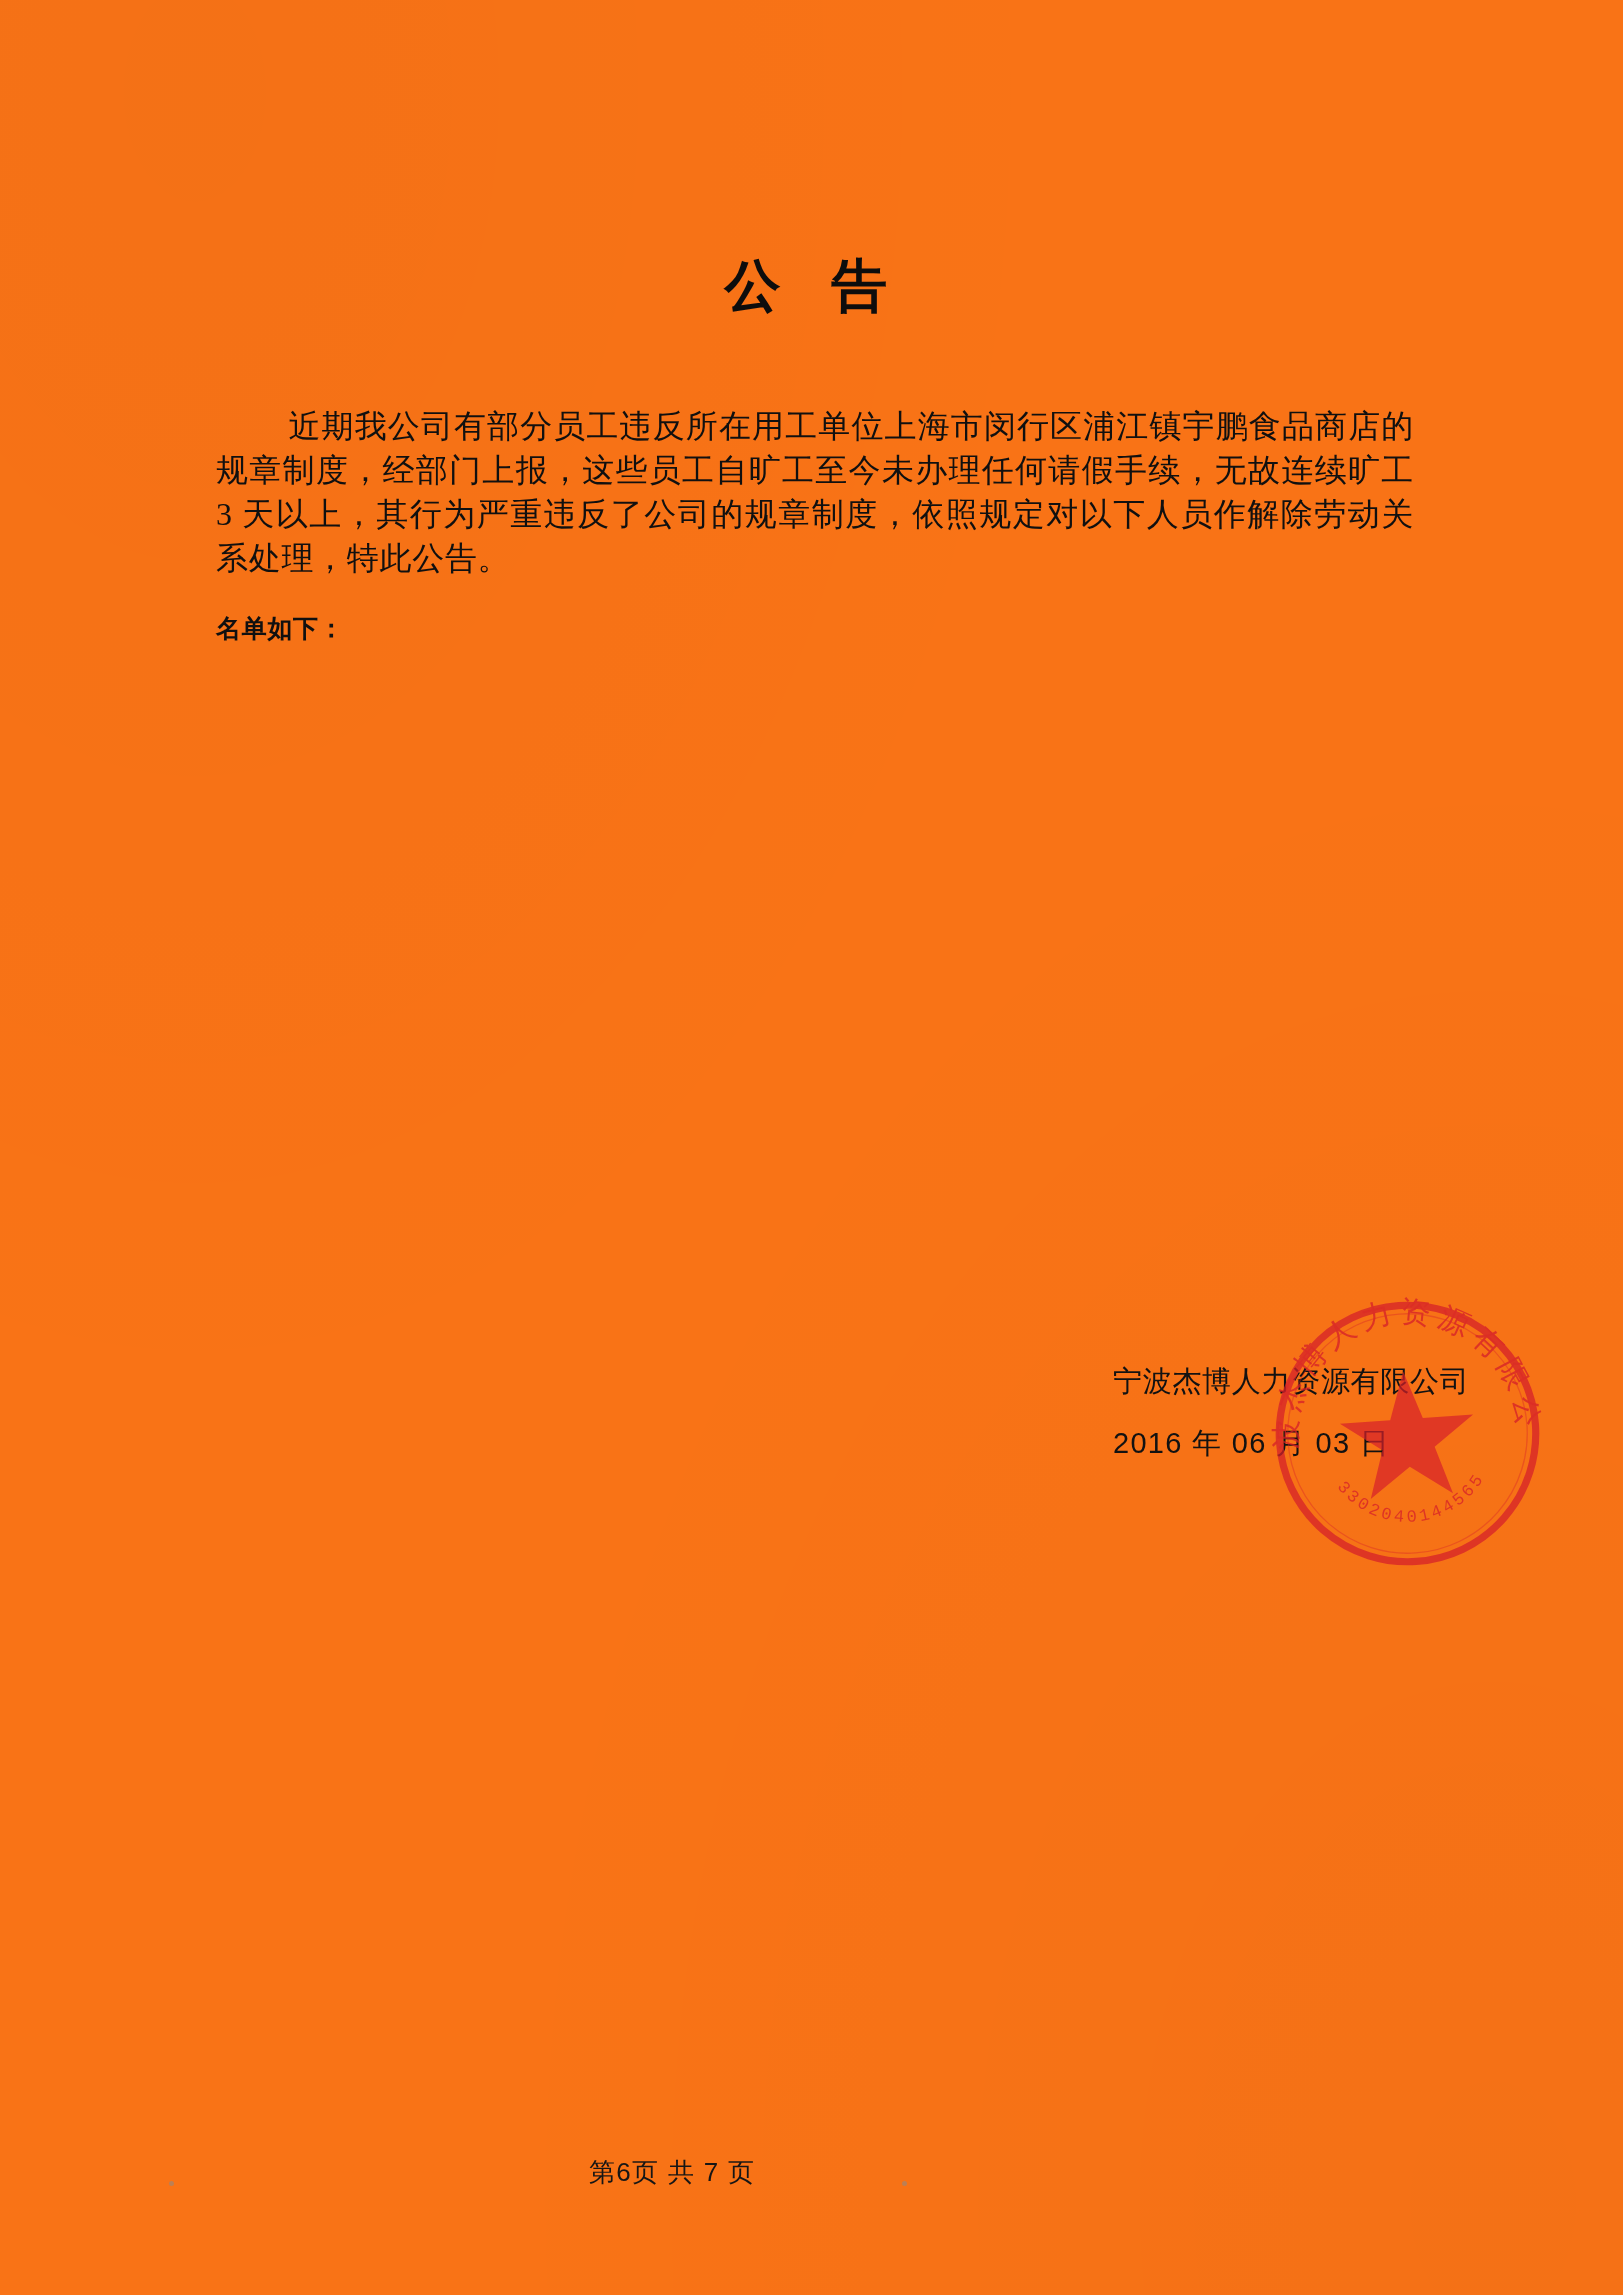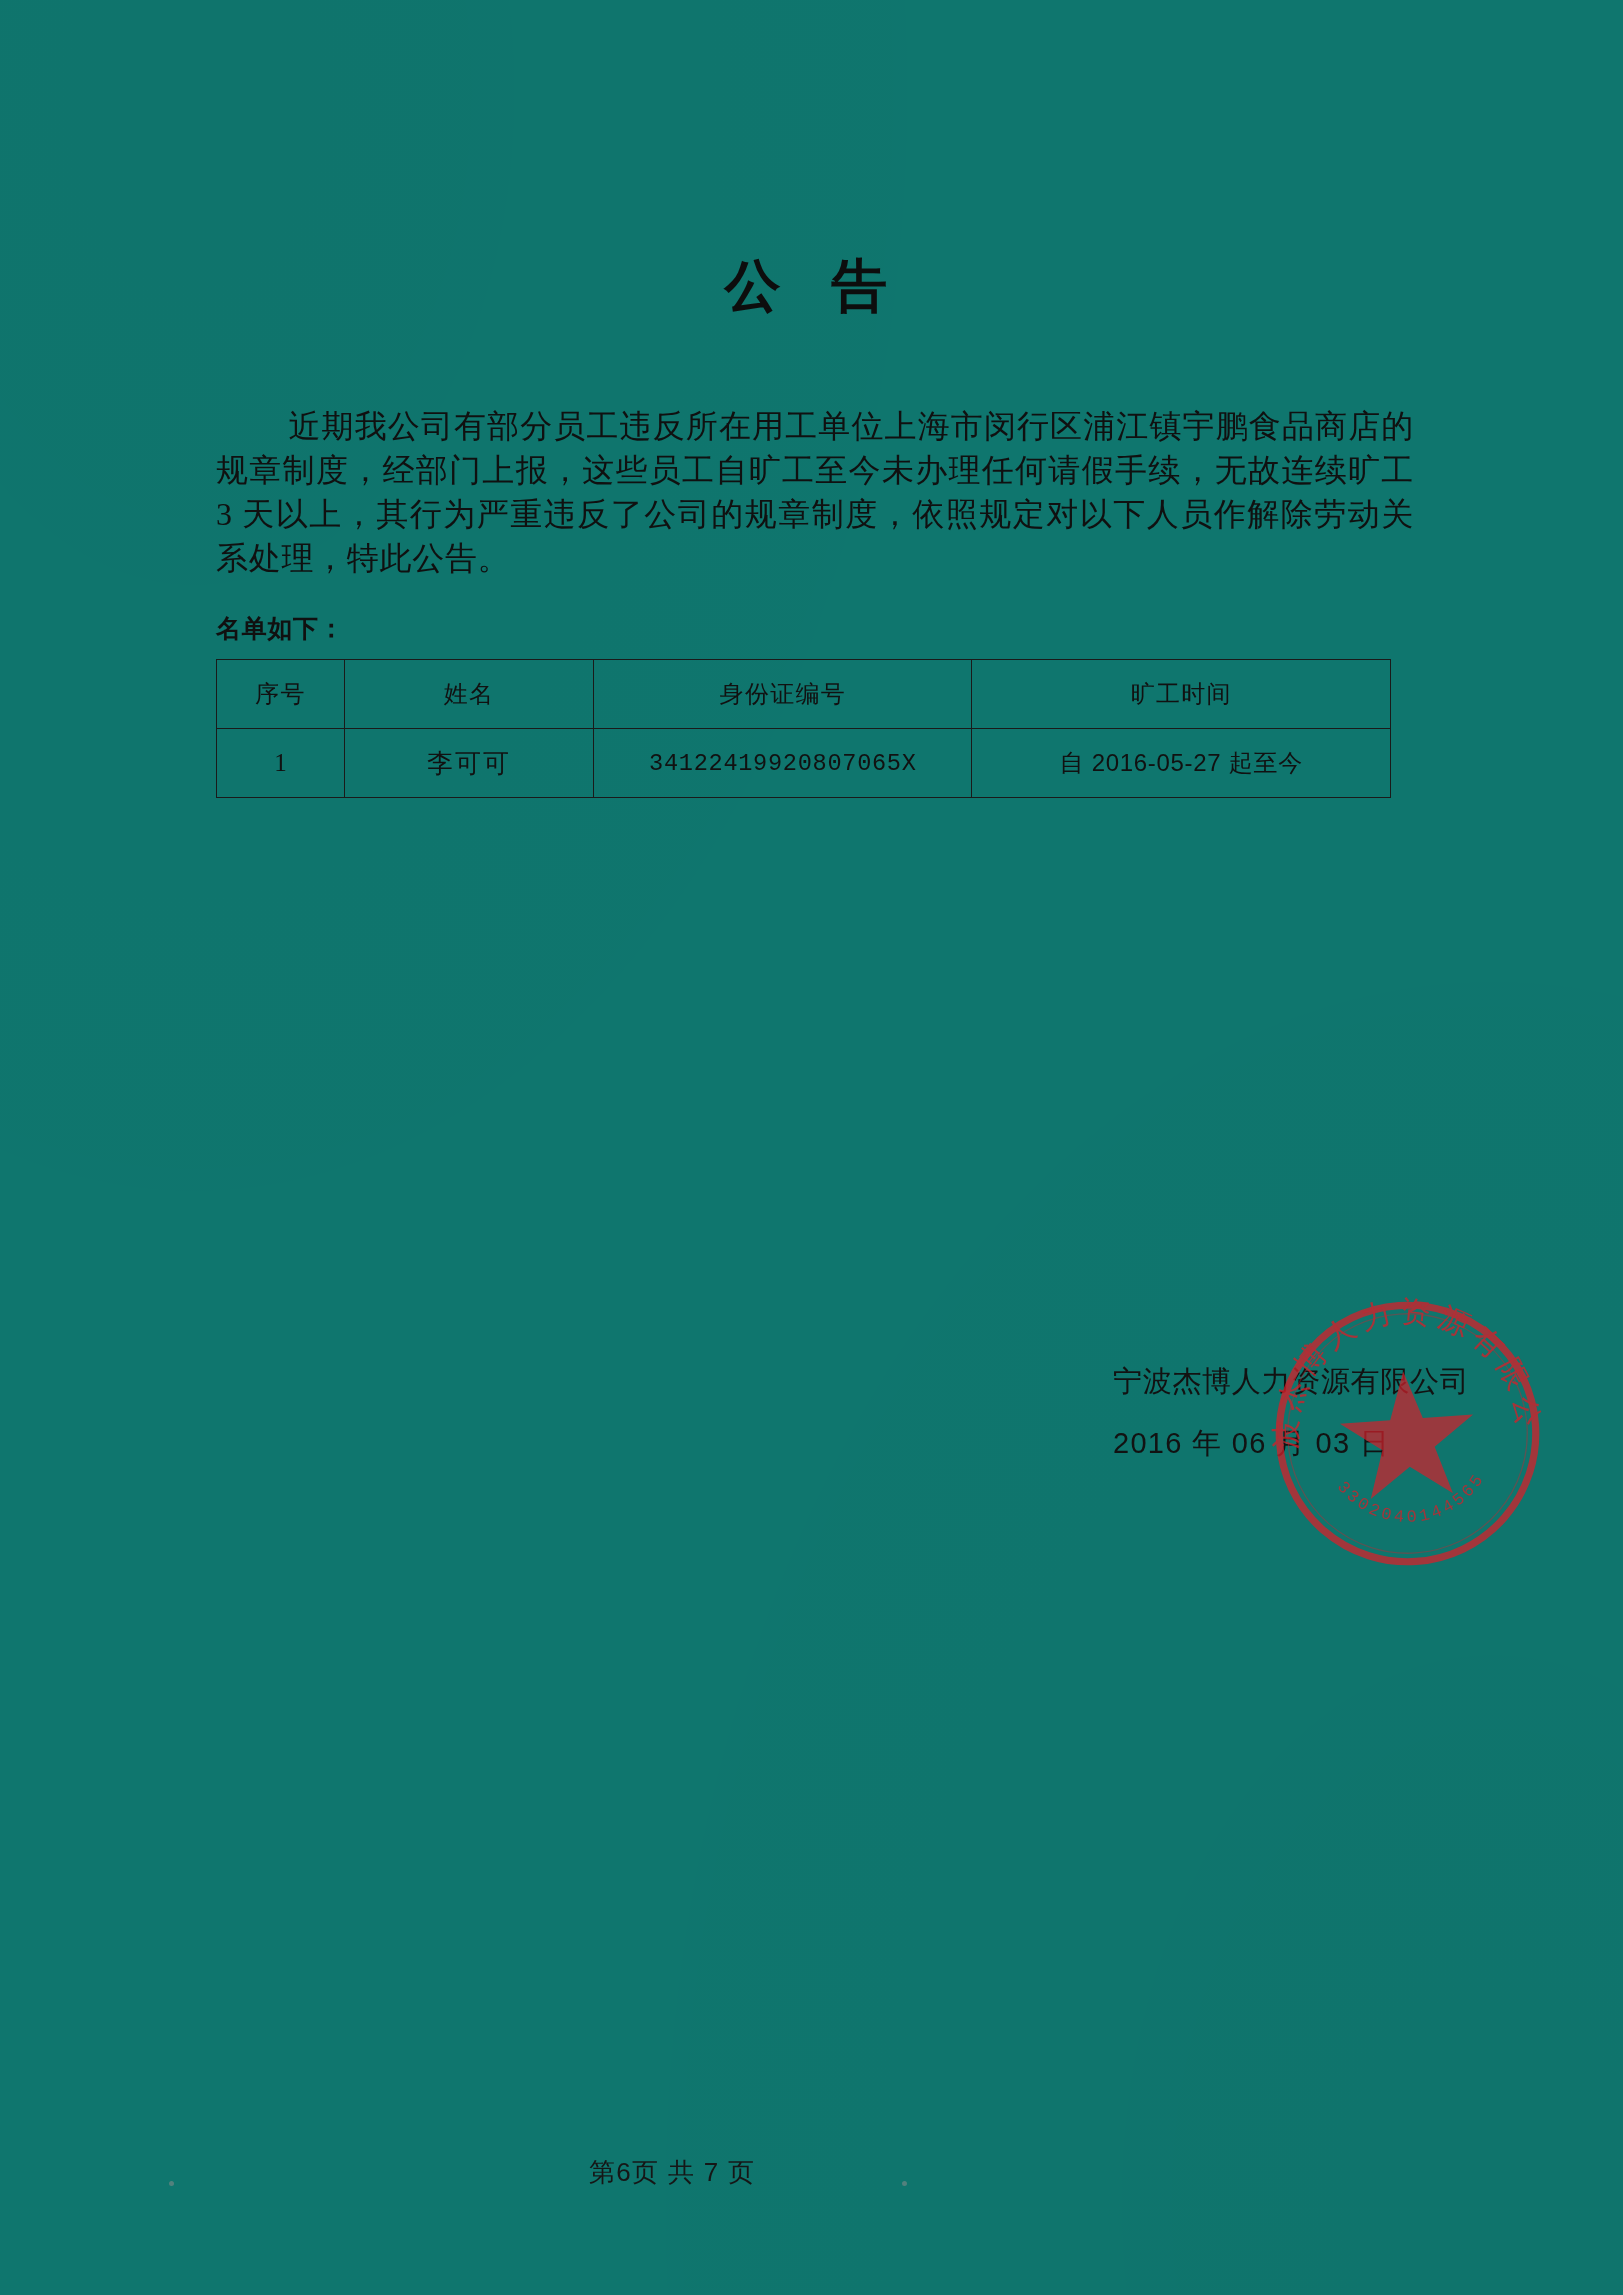--- a/index.html
+++ b/index.html
@@ -12,21 +12,21 @@
     height: 2295px;
     position: relative;
     font-family: "Liberation Serif", "DejaVu Serif", serif;
     color: #111111;
     overflow: hidden;
   }
 
   .page {
     position: absolute;
     inset: 0;
-    background: #0f766e;
+    background: #f97316;
   }
 
   
   .scan-tint {
     position: absolute;
     inset: 0;
     background:
       radial-gradient(ellipse at 12% 4%, rgba(0,0,0,0.018), rgba(0,0,0,0) 45%),
       radial-gradient(ellipse at 92% 96%, rgba(0,0,0,0.02), rgba(0,0,0,0) 50%);
     pointer-events: none;
@@ -187,44 +187,20 @@
   <div class="scan-tint"></div>
 
   <div class="doc">
 
     <h1 class="doc-title">公 告</h1>
 
     <p class="body-text"><span class="indent"></span><span>近期我公司有部分员工违反所在用工单位上海市闵行区浦江镇宇鹏食品商店的规章制度，经部门上报，这些员工自旷工至今未办理任何请假手续，无故连续旷工 3 天以上，其行为严重违反了公司的规章制度，依照规定对以下人员作解除劳动关系处理，特此公告。</span></p>
 
     <div class="list-label">名单如下：</div>
 
-    <table class="names">
-      <colgroup>
-        <col class="col-seq">
-        <col class="col-name">
-        <col class="col-id">
-        <col class="col-time">
-      </colgroup>
-      <thead>
-        <tr>
-          <th>序号</th>
-          <th>姓名</th>
-          <th>身份证编号</th>
-          <th>旷工时间</th>
-        </tr>
-      </thead>
-      <tbody>
-        <tr>
-          <td class="seq">1</td>
-          <td class="name">李可可</td>
-          <td class="idnum">34122419920807065X</td>
-          <td class="period">自 2016-05-27 起至今</td>
-        </tr>
-      </tbody>
-    </table>
 
     <div class="signature">
       <div class="sig-company">宁波杰博人力资源有限公司</div>
       <div class="sig-date">2016 年 06 月 03 日</div>
     </div>
 
     <div class="seal">
       <svg viewBox="0 0 460 460" xmlns="http://www.w3.org/2000/svg">
         <defs>
           <path id="sealArcTop" d="M 60,230 A 170,170 0 0 1 400,230" fill="none"></path>

